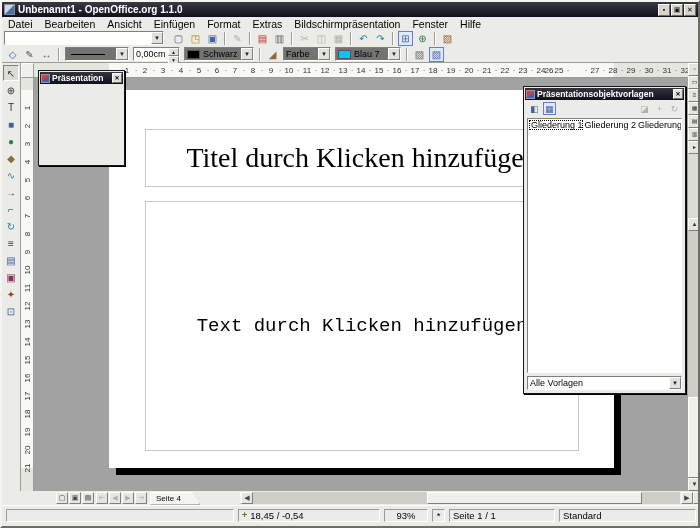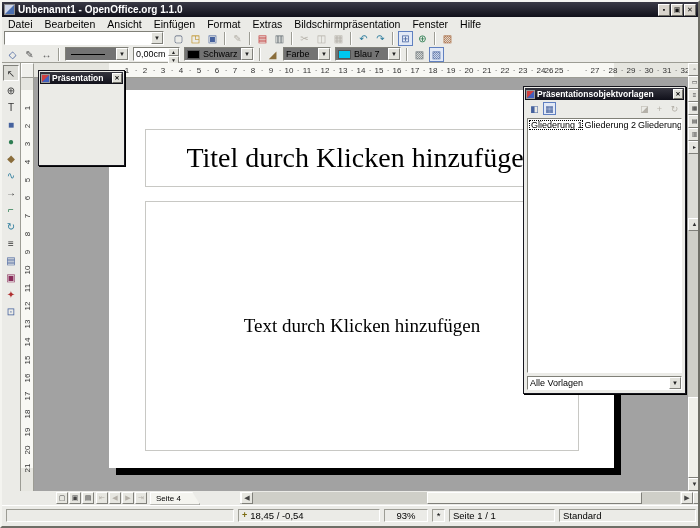--- a/index.html
+++ b/index.html
@@ -60,21 +60,21 @@
   .lefttb{position:absolute;left:0;top:61px;width:19px;height:428px;background:#ebebe7;
           border-right:1px solid #9c9c94;padding-top:1px;}
   .ltool{display:flex;width:16px;height:16px;margin:1px auto;align-items:center;justify-content:center;font-size:10px;color:#333;
          border:1px solid transparent;}
   .ltool.pressed{border-color:#80807a #fff #fff #80807a;background:#dcdcd6;border-style:solid;}
   
   .workspace{position:absolute;left:32px;top:76px;width:654px;height:413px;background:#a2a2a2;overflow:hidden;}
   .slide{position:absolute;left:75px;top:12px;width:505px;height:378px;background:#fff;box-shadow:7px 7px 0 #000;}
   .ph{position:absolute;border:1px solid #c8c8c4;display:flex;align-items:center;justify-content:center;text-align:center;}
   .title-ph{left:36px;top:39px;width:434px;height:58px;font-family:"Liberation Serif",serif;font-size:28px;white-space:nowrap;overflow:hidden;}
-  .text-ph{left:36px;top:111px;width:434px;height:250px;font-family:Liberation Serif, serif;font-size:19px;}
+  .text-ph{left:36px;top:111px;width:434px;height:250px;font-family:Liberation Mono, monospace;font-size:19px;}
   
   .vscroll{position:absolute;left:686px;top:61px;width:13px;height:428px;background:#dcdcd6;}
   .vbtn,.sbtn{display:block;width:13px;height:13px;background:#e6e6e0;border:1px solid;border-color:#fff #80807a #80807a #fff;
         font-size:6px;line-height:11px;text-align:center;color:#333;}
   .vtrack{position:absolute;left:0;top:168px;width:13px;height:247px;background:#cfcfc8;}
   .vthumb{position:absolute;left:0;top:334px;width:13px;height:81px;background:#f0f0ea;border:1px solid;border-color:#fff #80807a #80807a #fff;}
   .vdown{position:absolute;left:0;top:415px;}
   .vup{position:absolute;left:0;top:155px;}
   
   .fpanel{position:absolute;background:#ebebe7;border:1px solid #16161e;box-shadow:1px 1px 0 #000;padding:1px;}

